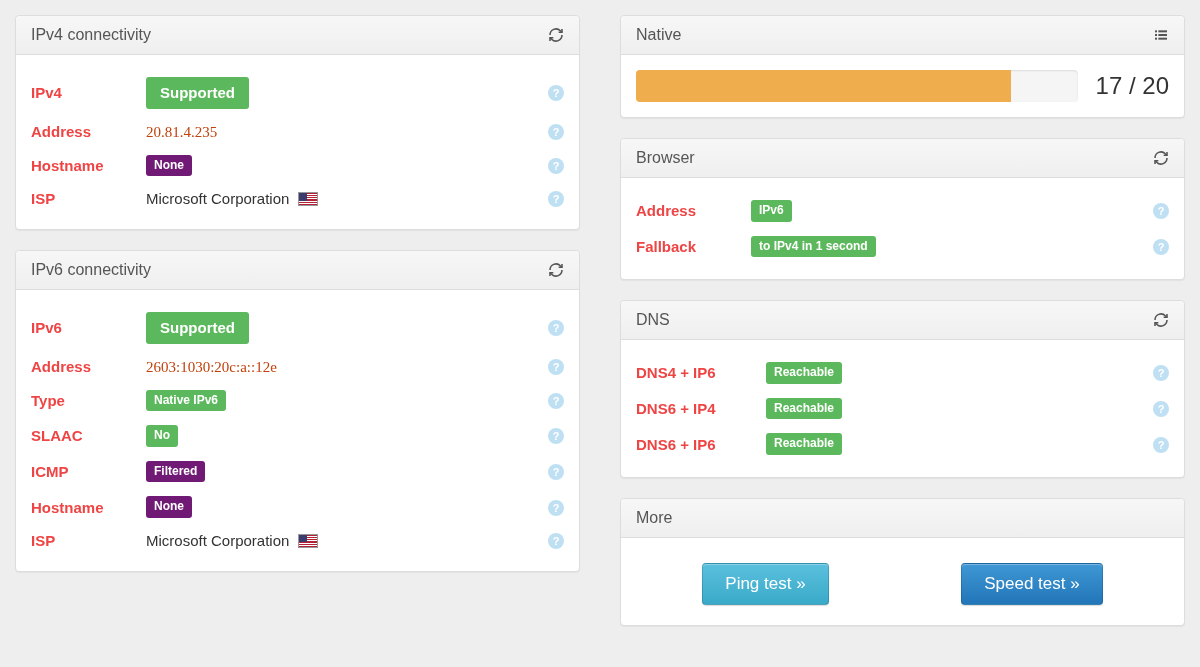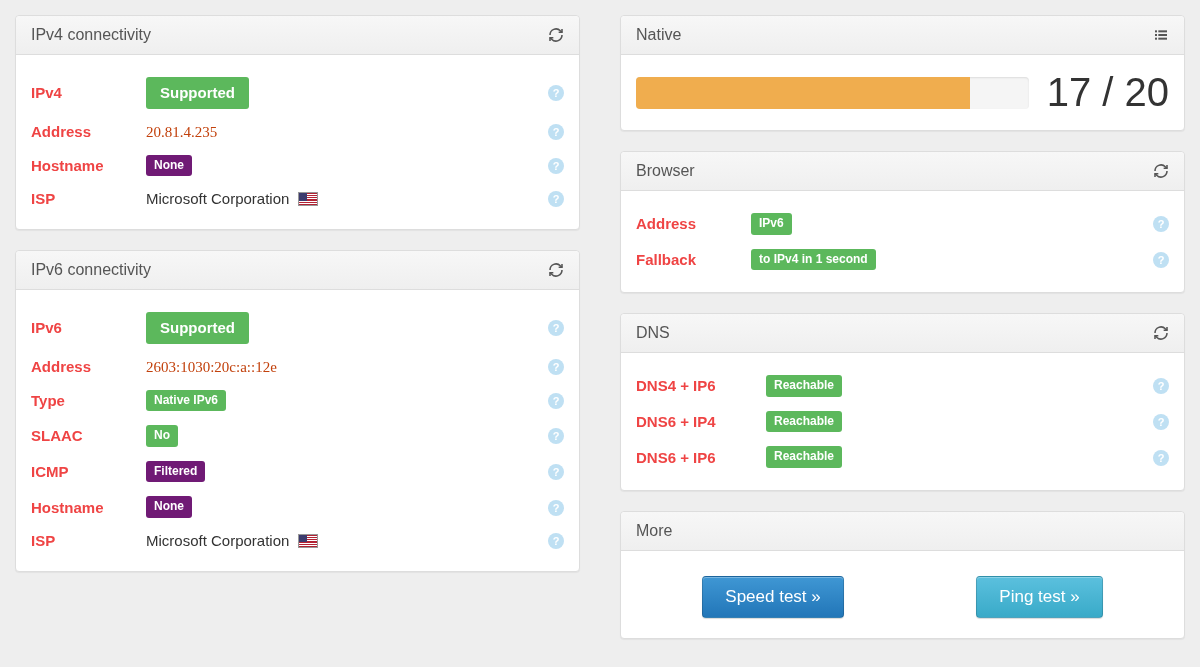--- a/index.html
+++ b/index.html
@@ -124,21 +124,21 @@
     flex:1; height:32px; background:#f5f5f5;
     border-radius:4px;
     box-shadow: inset 0 1px 2px rgba(0,0,0,.1);
     overflow:hidden;
   }
   .progress-inner {
     height:100%;
     background:#f0ad4e;
   }
   .score-text {
-    font-size:40px; color:#333; font-weight:400; white-space:nowrap;
+    font-size:24px; color:#333; font-weight:400; white-space:nowrap;
   }
 
   
   .btn-row { display:flex; justify-content:space-around; padding:10px 0 5px; }
   .btn {
     display:inline-block;
     padding:10px 22px;
     border-radius:4px;
     color:#fff;
     font-size:17px;
@@ -334,19 +334,19 @@
         </div>
       </div>
     </div>
 
     <div class="panel">
       <div class="panel-heading">
         <span>More</span>
       </div>
       <div class="panel-body">
         <div class="btn-row">
+          <span class="btn btn-info">Ping test »</span>
           <span class="btn btn-primary">Speed test »</span>
-          <span class="btn btn-info">Ping test »</span>
         </div>
       </div>
     </div>
   </div>
 </div>
 
 </body></html>

